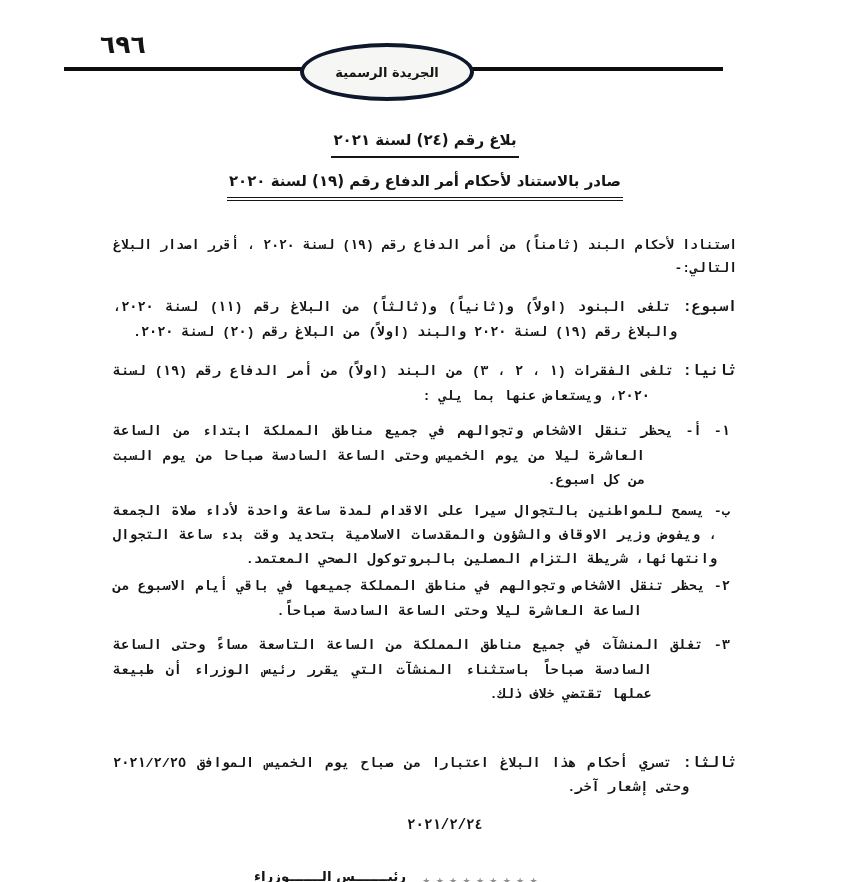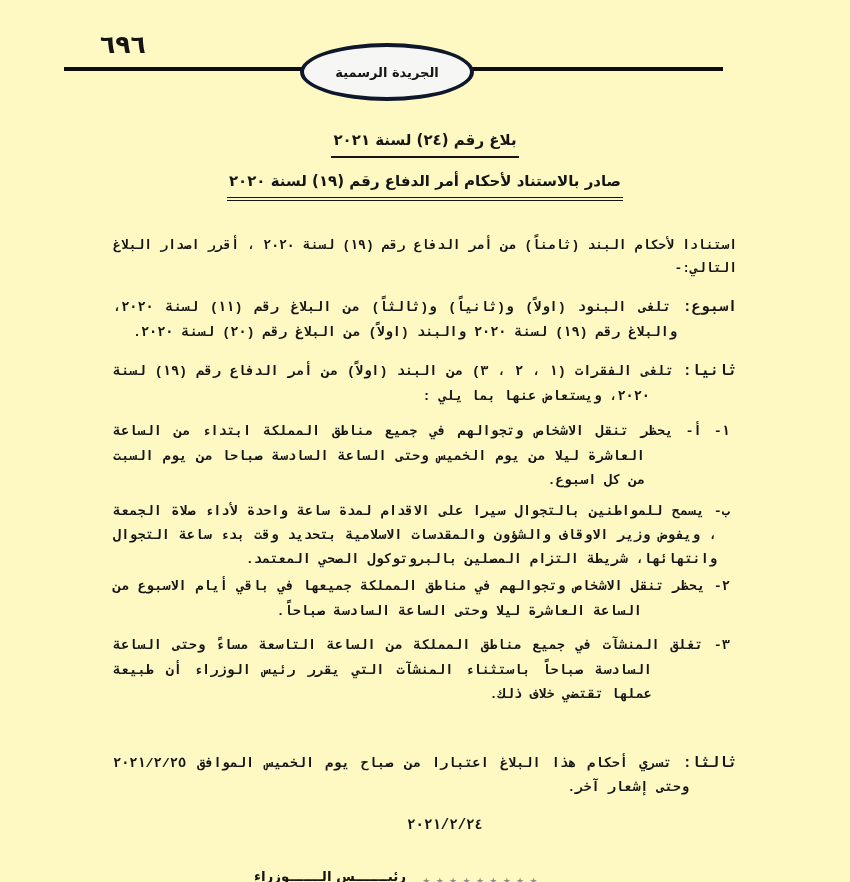--- a/index.html
+++ b/index.html
@@ -4,21 +4,21 @@
 <style>
   html, body { margin: 0; padding: 0; }
   body {
     font-family: "DejaVu Sans", sans-serif;
     background: #eeeeec;
   }
   .page {
     position: relative;
     width: 850px;
     height: 882px;
-    background: #fef9c3;
+    background: #ffffff;
     overflow: hidden;
     color: #151515;
     font-weight: bold;
     direction: rtl;
   }
   
   .pagenum {
     position: absolute;
     top: 30px;
     left: 100px;

